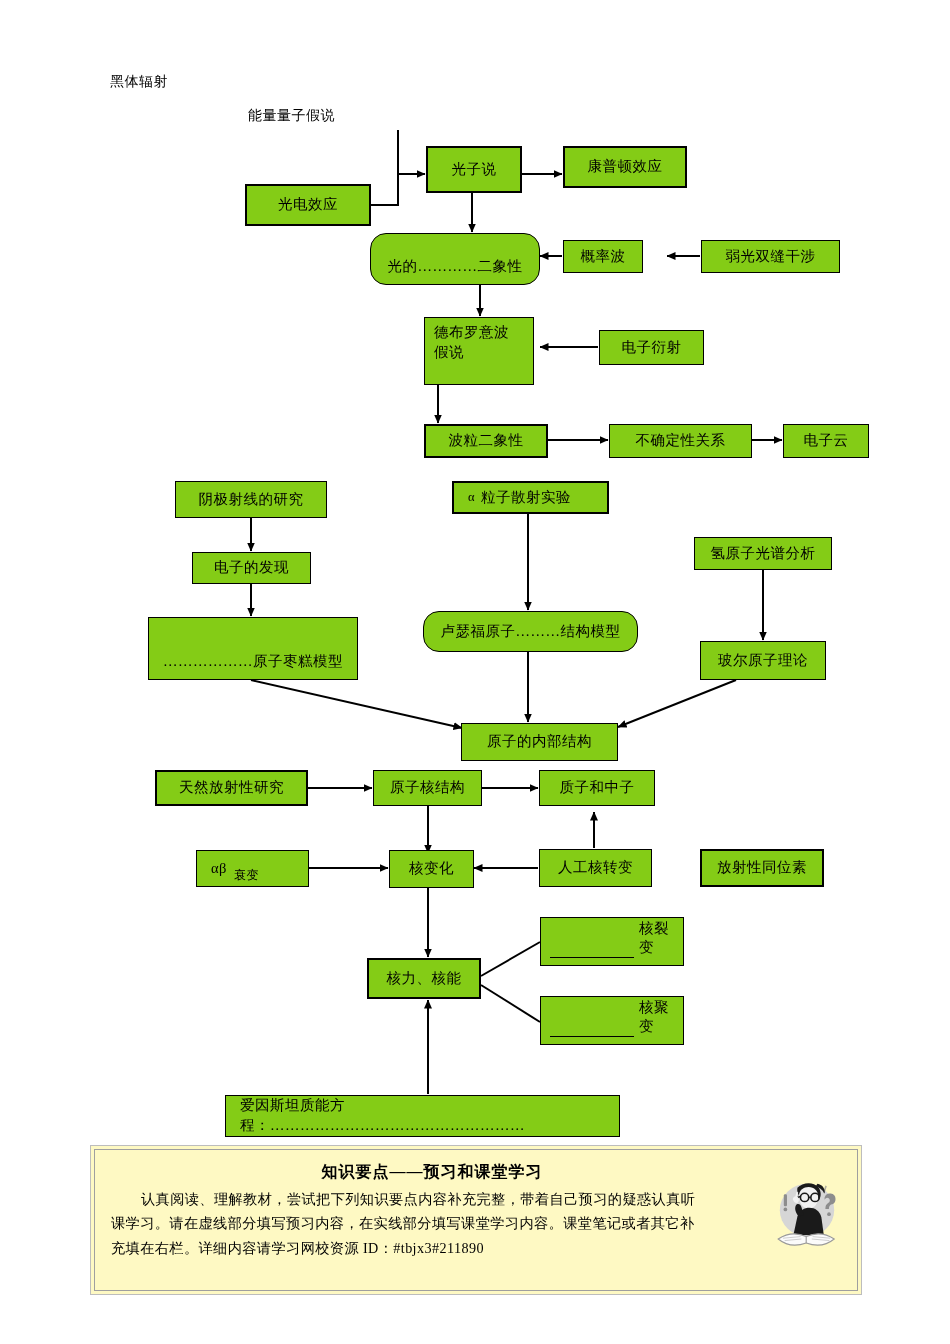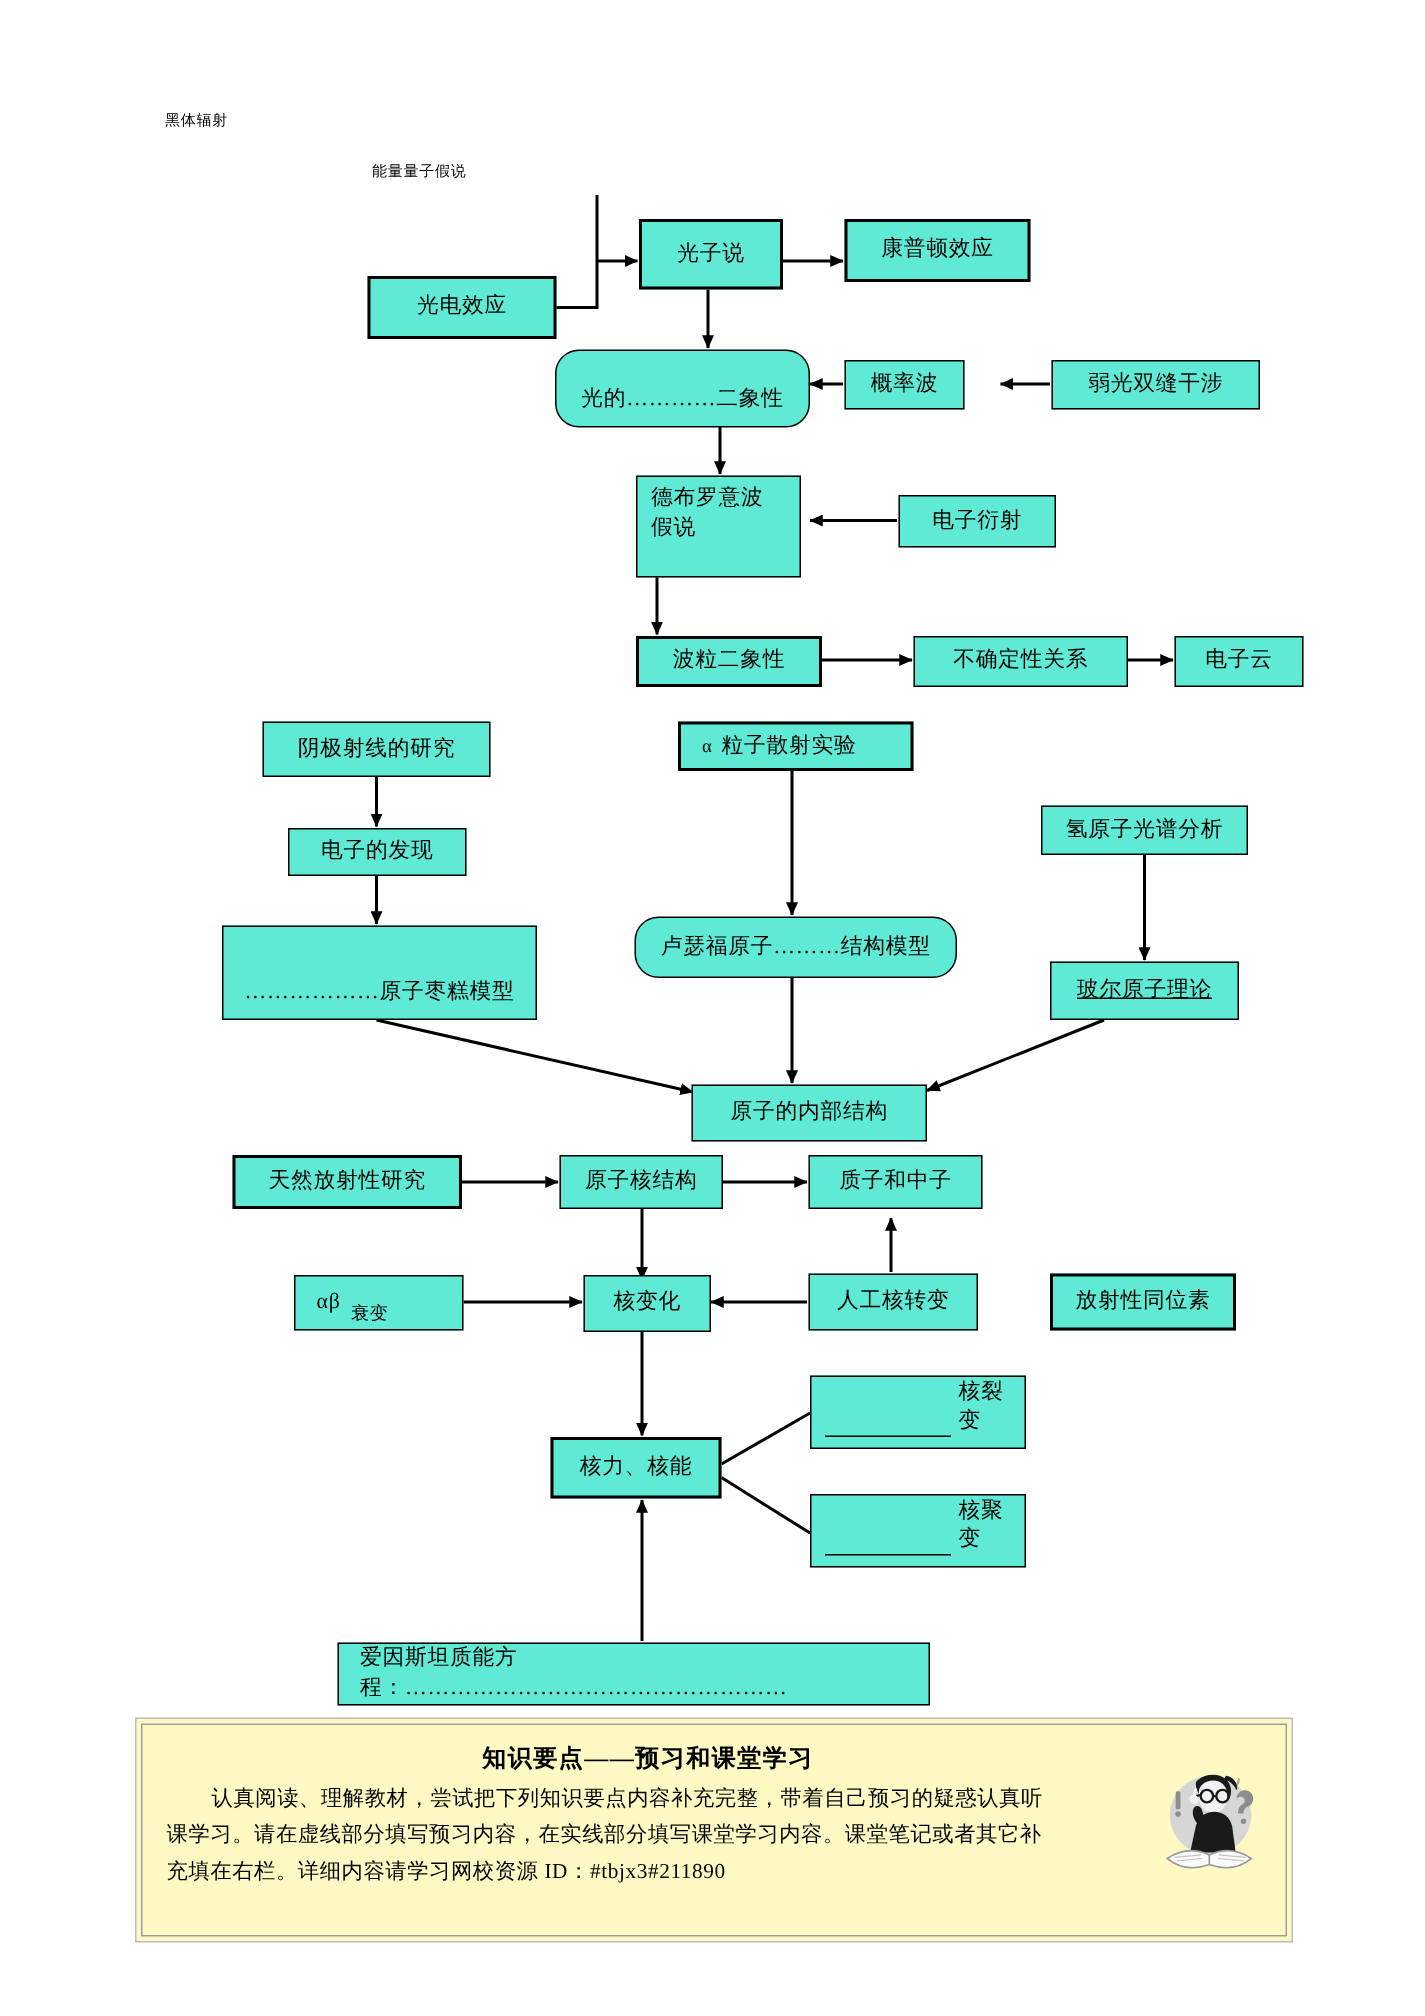--- a/index.html
+++ b/index.html
@@ -13,39 +13,39 @@
   }
   #page{position:absolute;left:0;top:0;width:950px;height:1344px;}
 
   
   #diagram{position:absolute;left:0;top:0;width:950px;height:1140px;}
   #wires{position:absolute;left:0;top:0;width:950px;height:1140px;}
 
   .node{
     position:absolute;
     box-sizing:border-box;
-    background:#5eead4;
+    background:#84cc16;
     border:1px solid #000;
     display:flex;
     align-items:center;
     font-size:14.5px;
     line-height:1.35;
     letter-spacing:.5px;
     white-space:pre-line;
     z-index:3;
   }
   .node.thick{border:2px solid #000;}
   .node.ctr{justify-content:center;text-align:center;}
   .node.lft{justify-content:flex-start;padding-left:9px;}
   .node.bot{align-items:flex-end;padding-bottom:7px;}
   .node.top{align-items:flex-start;padding-top:5px;}
 
   .freetext{
     position:absolute;
-    font-size:10px;
+    font-size:14px;
     letter-spacing:.5px;
     white-space:nowrap;
     z-index:3;
   }
 
   .alpha{font-size:12.5px;vertical-align:super;}
   .sub{font-size:12px;}
   .blankline{
     display:inline-block;
     border-bottom:1px solid #000;
@@ -233,21 +233,21 @@
     </div>
 
     <div class="node ctr" style="left:423px;top:611px;width:215px;height:41px;border-radius:16px;">
       <span>卢瑟福原子………结构模型</span>
     </div>
 
     <div class="node ctr" style="left:694px;top:537px;width:138px;height:33px;">
       <span>氢原子光谱分析</span>
     </div>
 
-    <div class="node ctr" style="left:700px;top:641px;width:126px;height:39px;text-decoration:underline;">
+    <div class="node ctr" style="left:700px;top:641px;width:126px;height:39px;">
       <span>玻尔原子理论</span>
     </div>
 
     <div class="node ctr" style="left:461px;top:723px;width:157px;height:38px;">
       <span>原子的内部结构</span>
     </div>
 
     <div class="node ctr thick" style="left:155px;top:770px;width:153px;height:36px;">
       <span>天然放射性研究</span>
     </div>

